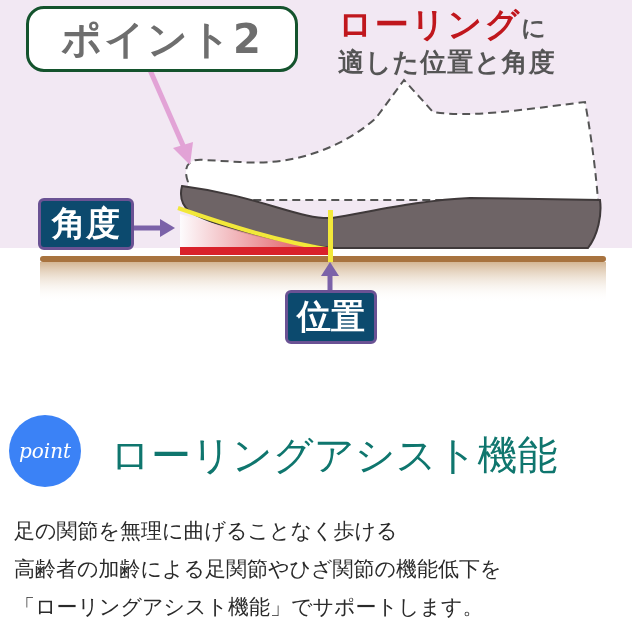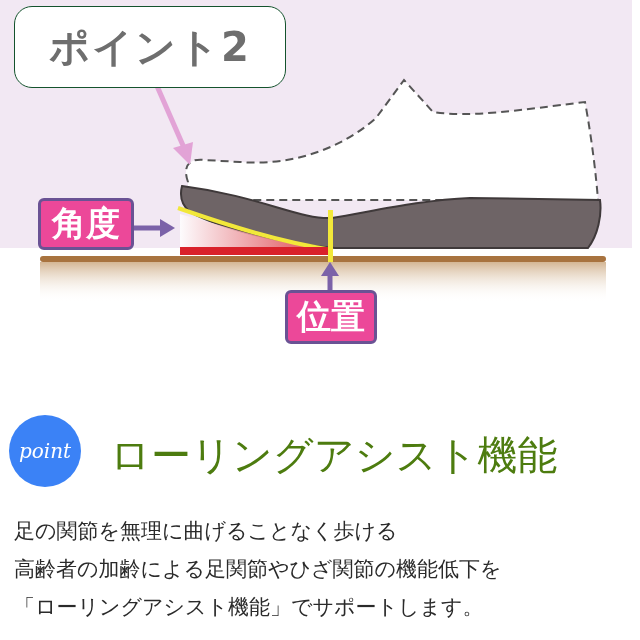--- a/index.html
+++ b/index.html
@@ -1,28 +1,28 @@
 <!DOCTYPE html>
 <html><head>
 <meta charset="utf-8">
 <style>
   html,body{margin:0;padding:0;background:#ffffff;}
   body{width:640px;height:640px;position:relative;overflow:hidden;font-family:"DejaVu Sans",sans-serif;}
   .illus{position:absolute;left:0;top:0;width:640px;height:400px;}
   .bg-pink{position:absolute;left:0;top:0;width:632px;height:248px;background:#f2e8f3;}
-  .callout{position:absolute;left:14px;top:6px;width:272px;height:82px;border:1px solid #14532d;border-radius:18px;background:#ffffff;box-sizing:border-box;display:flex;align-items:center;justify-content:center;}
+  .callout{position:absolute;left:26px;top:6px;width:272px;height:66px;border:3px solid #14532d;border-radius:18px;background:#ffffff;box-sizing:border-box;display:flex;align-items:center;justify-content:center;}
   .callout-text{font-weight:bold;font-size:40px;color:#6e6e6e;letter-spacing:2px;}
   .headline{position:absolute;left:338px;top:2px;width:300px;}
   .headline-red{font-weight:bold;font-size:34px;color:#c0171d;letter-spacing:2px;line-height:44px;}
   .headline-ni{font-weight:bold;font-size:24px;color:#555;}
   .headline-sub{font-weight:bold;font-size:26px;color:#555;letter-spacing:1px;line-height:32px;}
-  .label-box{position:absolute;background:#ec4899;border:3px solid #6a5294;border-radius:6px;color:#fff;font-weight:bold;font-size:34px;display:flex;align-items:center;justify-content:center;box-sizing:border-box;}
+  .label-box{position:absolute;background:#0c4a6e;border:3px solid #6a5294;border-radius:6px;color:#fff;font-weight:bold;font-size:34px;display:flex;align-items:center;justify-content:center;box-sizing:border-box;}
   .point-badge{position:absolute;left:9px;top:415px;width:72px;height:72px;border-radius:50%;background:#3b82f6;display:flex;align-items:center;justify-content:center;}
   .point-text{color:#fff;font-family:"DejaVu Serif",serif;font-style:italic;font-size:20px;}
-  .feature-title{position:absolute;left:110px;top:428px;font-size:40px;color:#4d7c0f;letter-spacing:0px;}
+  .feature-title{position:absolute;left:110px;top:428px;font-size:40px;color:#0f766e;letter-spacing:0px;}
   .body-text{position:absolute;left:14px;top:512px;font-size:21px;line-height:38px;color:#2a2a2a;}
   .body-line{white-space:nowrap;}
 </style>
 </head>
 <body>
 
 <div class="illus">
   <div class="bg-pink"></div>
 
   <svg width="640" height="400" style="position:absolute;left:0;top:0;">
@@ -60,20 +60,26 @@
     <path d="M160,219 L175,228 L160,237 Z" fill="#7b62a8"></path>
 
     <path d="M330,290 L330,270" stroke="#7b62a8" stroke-width="5"></path>
     <path d="M321,276 L330,262 L339,276 Z" fill="#7b62a8"></path>
   </svg>
 
   <div class="callout">
     <span class="callout-text">ポイント2</span>
   </div>
 
+  <div class="headline">
+    <div>
+      <span class="headline-red">ローリング</span><span class="headline-ni">に</span>
+    </div>
+    <div class="headline-sub">適した位置と角度</div>
+  </div>
 
   <div class="label-box" style="left:38px;top:198px;width:96px;height:52px;">
     <span>角度</span>
   </div>
 
   <div class="label-box" style="left:285px;top:290px;width:92px;height:54px;align-items:center;">
     <span>位置</span>
   </div>
 </div>
 

